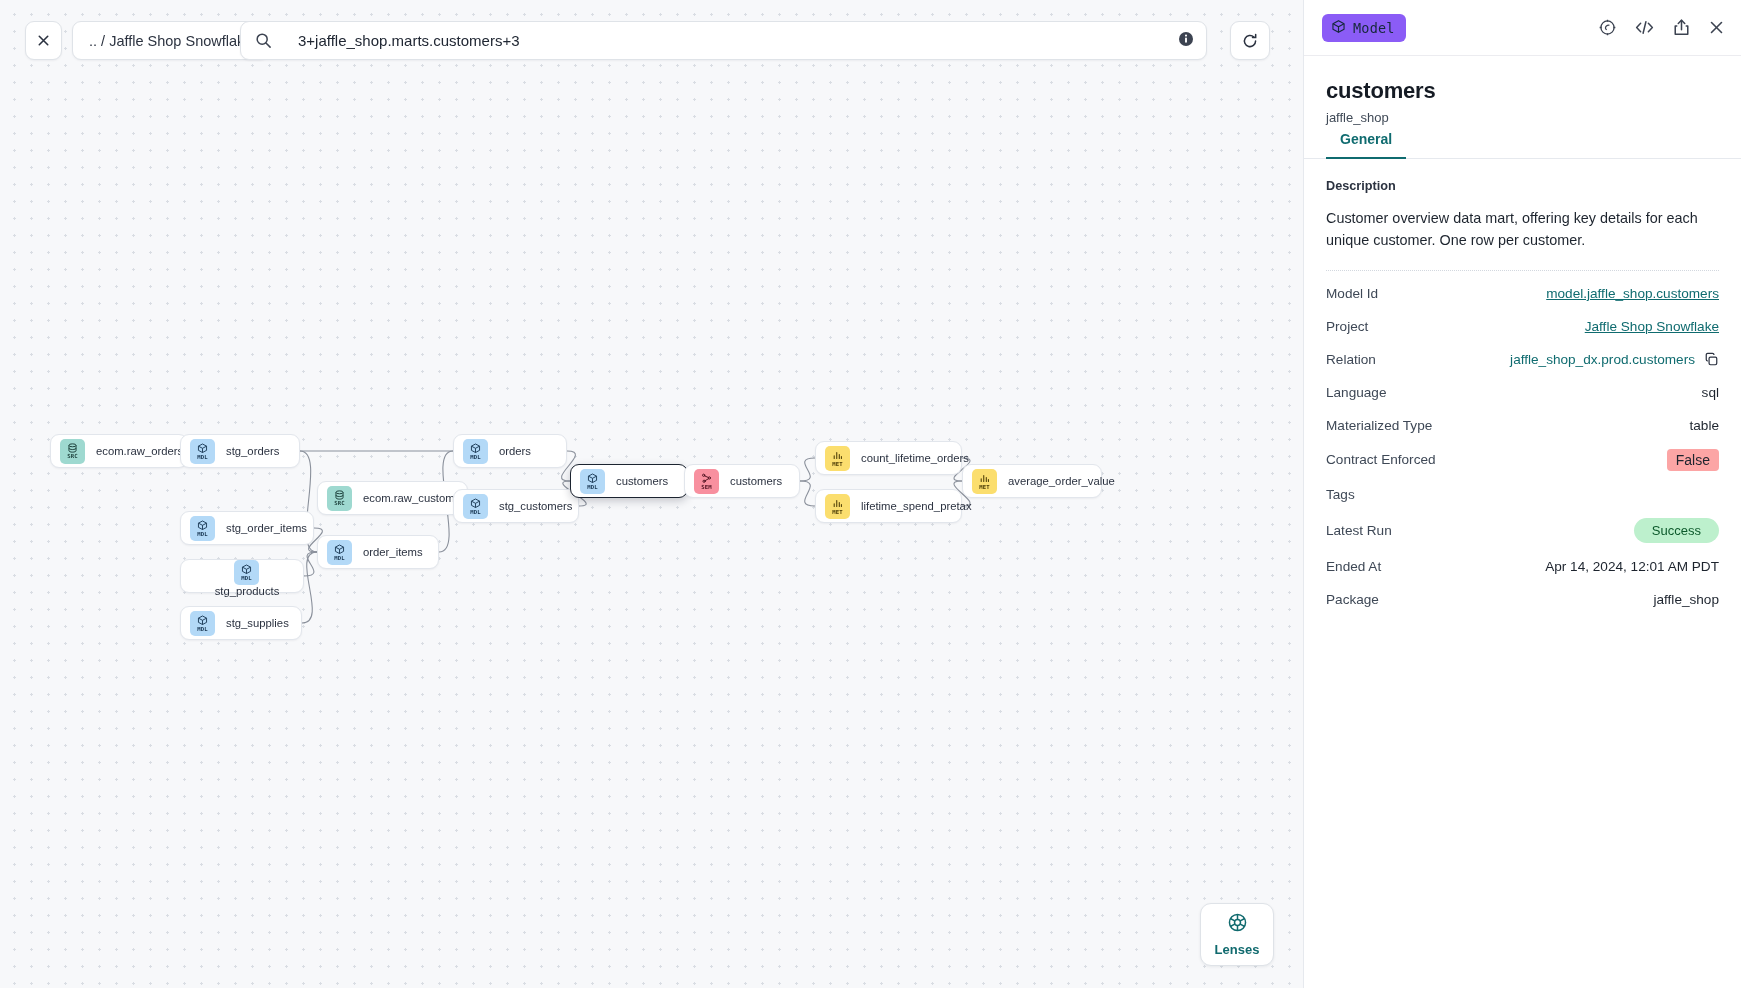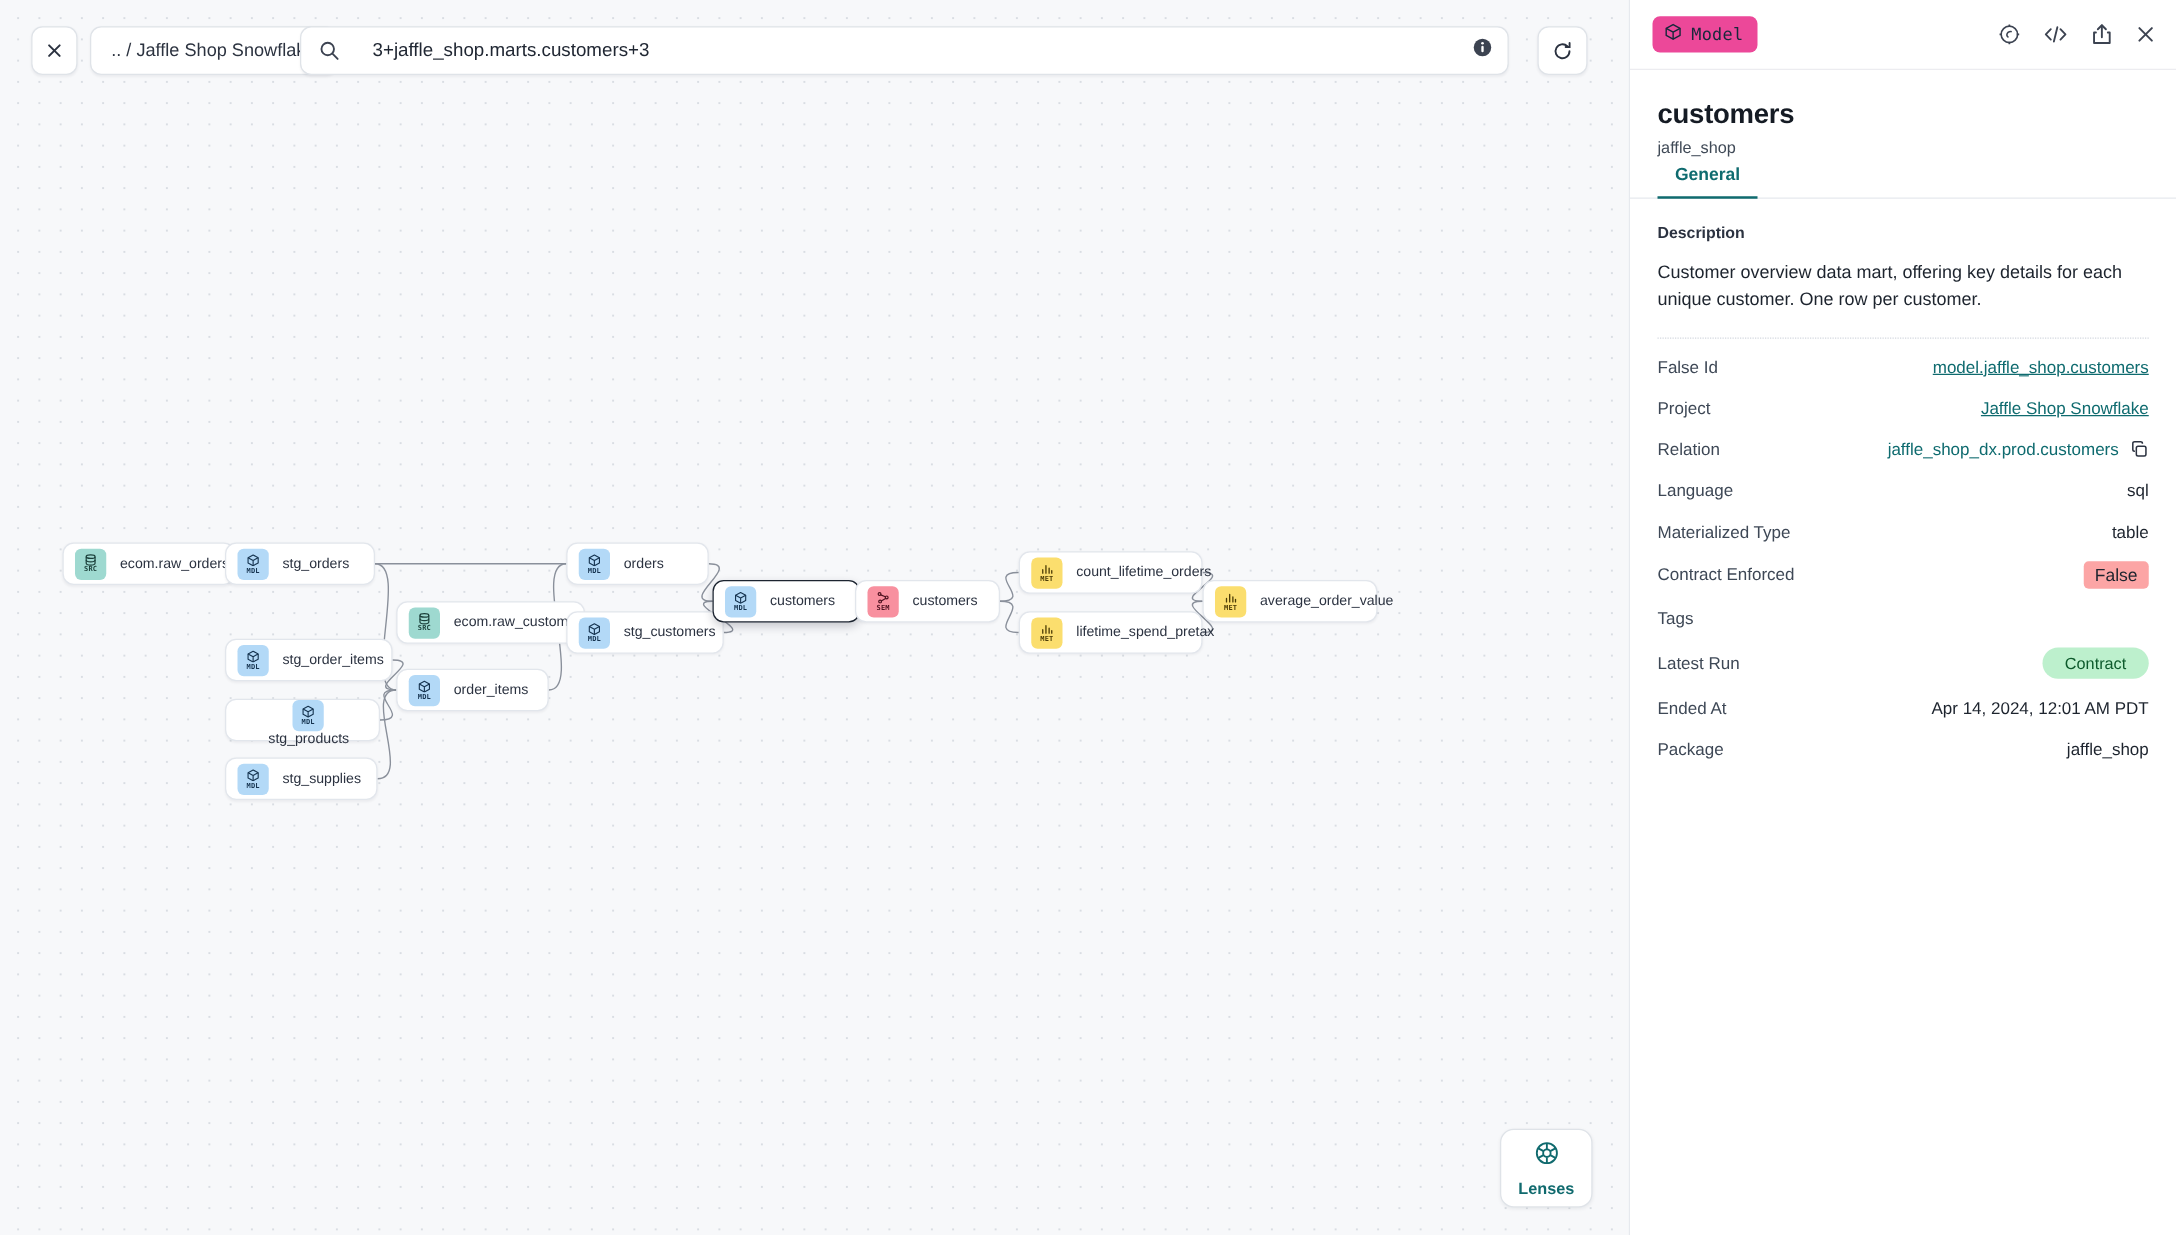--- a/index.html
+++ b/index.html
@@ -108,21 +108,21 @@
     position: absolute; left: 1303px; top: 0; width: 438px; height: 988px;
     background: #ffffff; border-left: 1px solid #e6e9ee;
     display: flex; flex-direction: column;
   }
   #panel-top {
     height: 56px; flex: 0 0 auto; display: flex; align-items: center;
     padding: 0 16px 0 18px; border-bottom: 1px solid #ececf0;
   }
   #type-pill {
     display: inline-flex; align-items: center; gap: 7px;
-    background: #ec4899; color: #16283b; border-radius: 6px;
+    background: #8b5cf6; color: #16283b; border-radius: 6px;
     padding: 5px 11px 5px 9px; font-size: 13.5px;
     font-family: "DejaVu Sans Mono", monospace; letter-spacing: .2px;
   }
   #panel-actions { margin-left: auto; display: flex; align-items: center; gap: 17px; color: #3c4351; }
   #panel-actions .pa { cursor: pointer; line-height: 0; }
 
   #panel-head { padding: 22px 22px 0 22px; flex: 0 0 auto; }
   #panel-title { font-size: 22px; font-weight: 700; color: #151b24; letter-spacing: -.2px; }
   #panel-subtitle { font-size: 13px; color: #404a57; margin-top: 6px; }
 
@@ -416,21 +416,21 @@
     <div id="tabs">
       <span class="tab">General</span>
     </div>
 
     <div id="panel-body">
       <div id="desc-label">Description</div>
       <div id="desc-text">Customer overview data mart, offering key details for each unique customer. One row per customer.</div>
       <div id="desc-divider"></div>
       <div id="fields">
           <div class="kv">
-            <span class="k">False Id</span>
+            <span class="k">Model Id</span>
             <span class="v link">
               <span>model.jaffle_shop.customers</span>
             </span>
           </div>
           <div class="kv">
             <span class="k">Project</span>
             <span class="v link">
               <span>Jaffle Shop Snowflake</span>
             </span>
           </div>
@@ -464,21 +464,21 @@
           </div>
           <div class="kv">
             <span class="k">Tags</span>
             <span class="v">
               <span></span>
             </span>
           </div>
           <div class="kv">
             <span class="k">Latest Run</span>
             <span class="v">
-              <span class="chip-green">Contract</span>
+              <span class="chip-green">Success</span>
             </span>
           </div>
           <div class="kv">
             <span class="k">Ended At</span>
             <span class="v">
               <span>Apr 14, 2024, 12:01 AM PDT</span>
             </span>
           </div>
           <div class="kv">
             <span class="k">Package</span>

